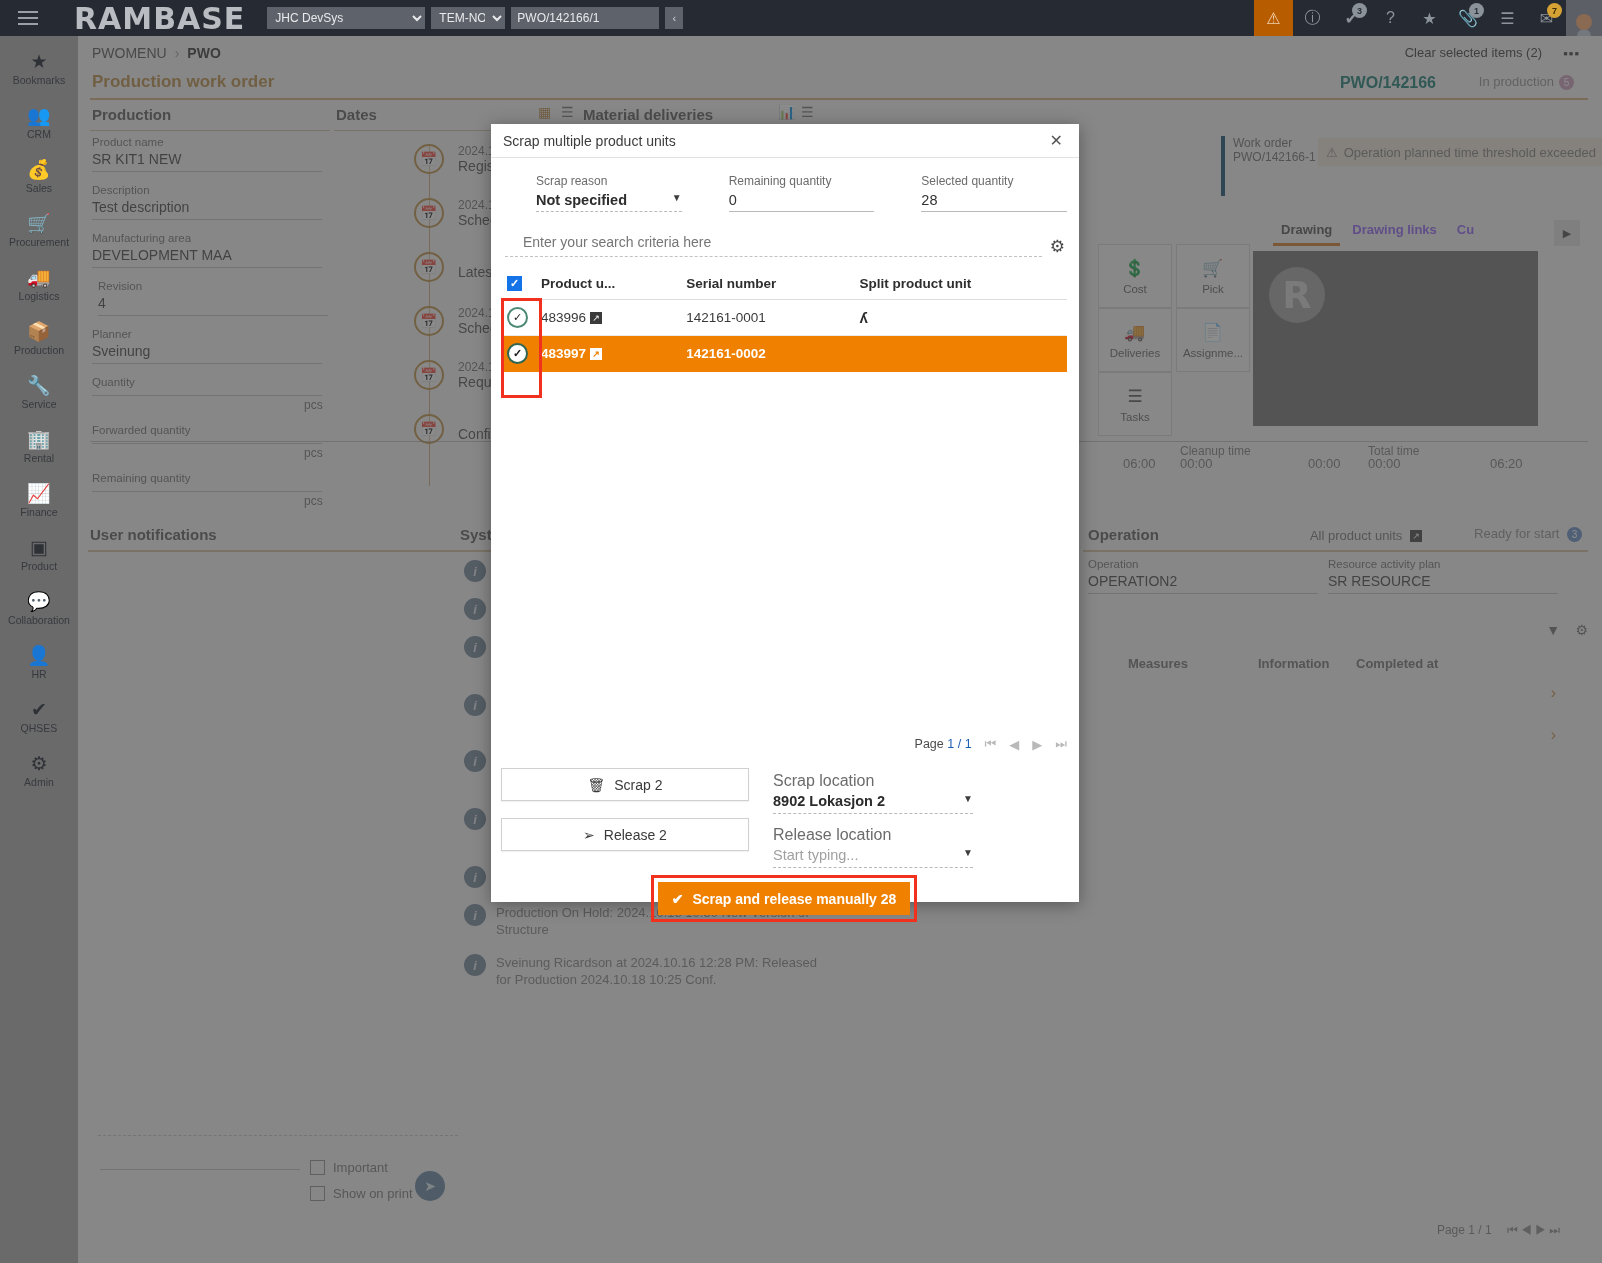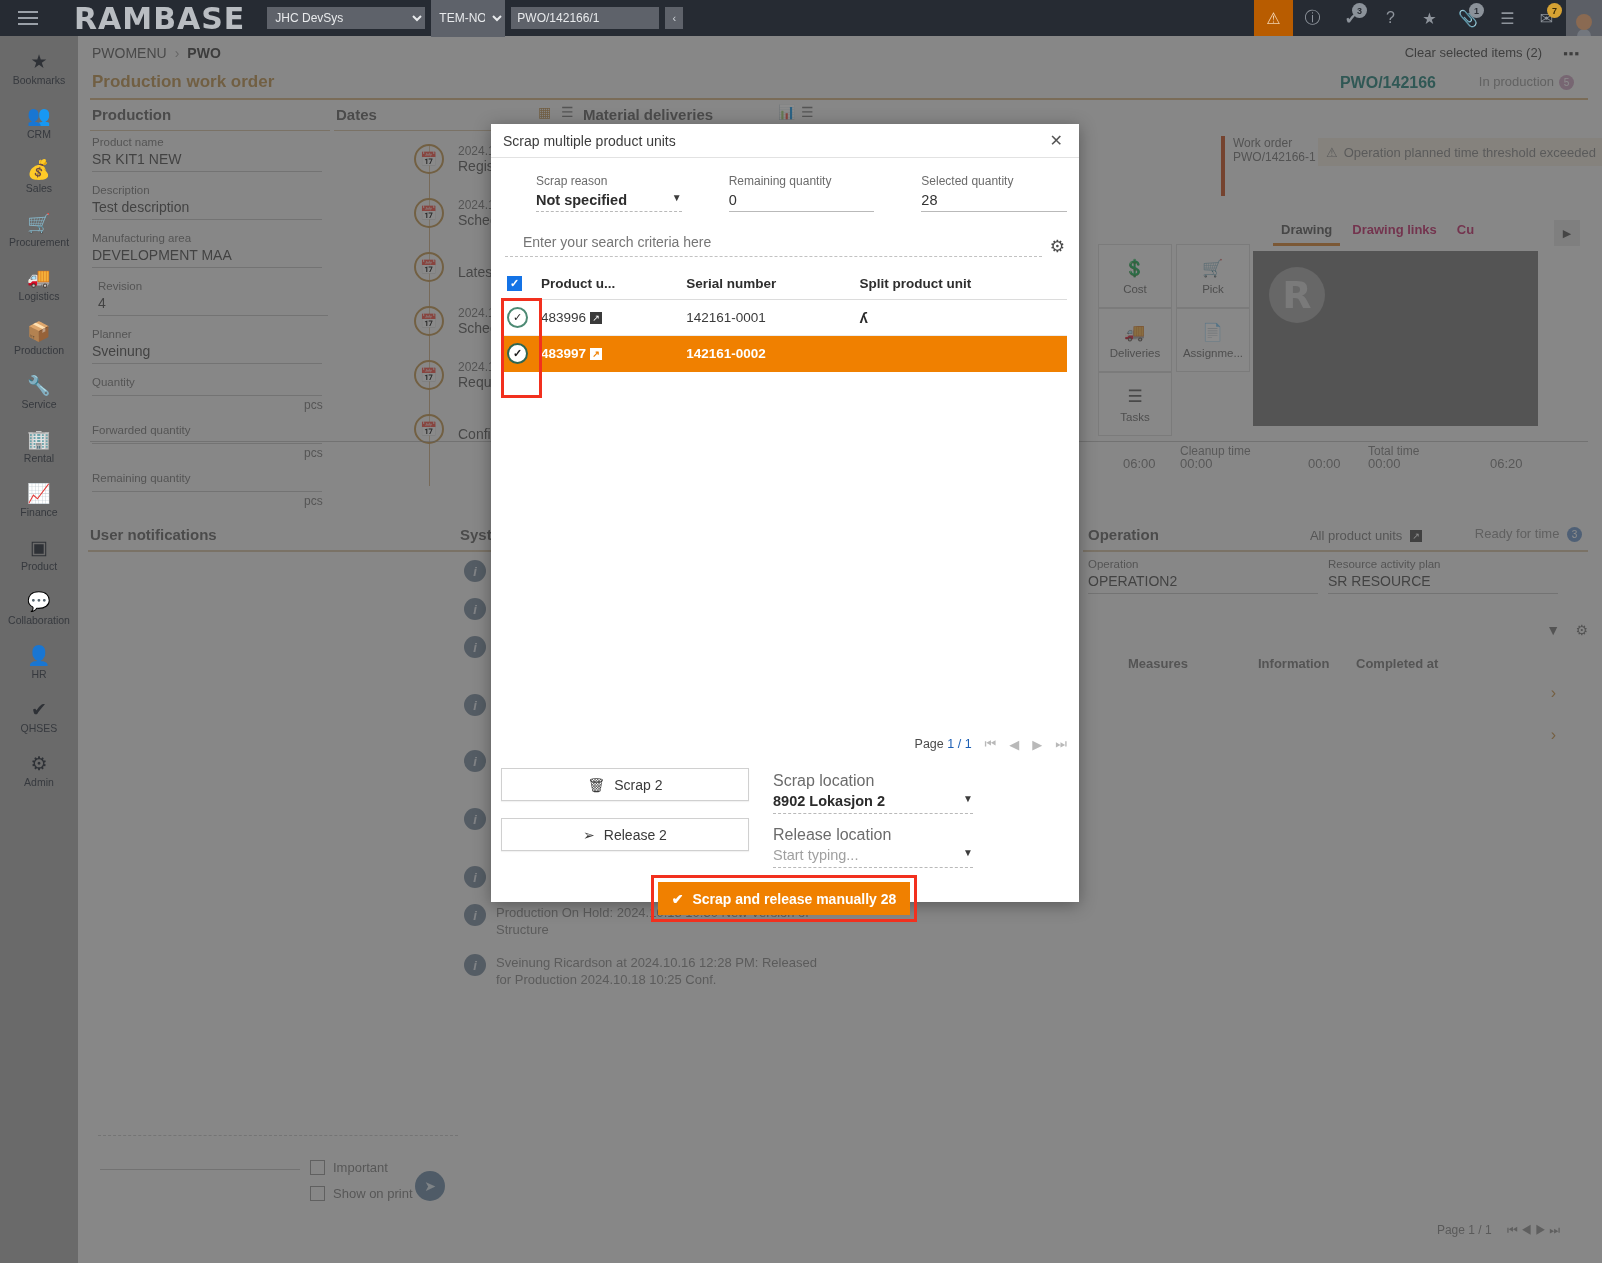--- a/index.html
+++ b/index.html
@@ -24,21 +24,21 @@
   .brand {
     font-size: 30px; font-weight: bold; letter-spacing: 1px;
     color: #b9bdc2; margin-left: 18px; margin-right: 22px;
     font-family: "DejaVu Sans", sans-serif;
   }
   .sel-company {
     width: 158px; height: 22px; background: #5e626a; border: none; color: #e8eaec;
     font-size: 12px; padding: 0 4px; font-family: "Liberation Sans", sans-serif;
   }
   .sel-tem {
-    width: 74px; height: 38px; background: #5e626a; border: none; color: #e8eaec;
+    width: 74px; height: 22px; background: #5e626a; border: none; color: #e8eaec;
     font-size: 12px; padding: 0 4px; margin-left: 6px; font-family: "Liberation Sans", sans-serif;
   }
   .inp-doc {
     width: 148px; height: 22px; background: #5e626a; border: none; color: #e8eaec;
     font-size: 12px; padding: 0 6px; margin-left: 6px; font-family: "Liberation Sans", sans-serif;
   }
   .back-btn {
     width: 18px; height: 22px; background: #5e626a; color: #cfd3d8; margin-left: 6px;
     display:flex; align-items:center; justify-content:center; font-size: 11px; cursor:pointer;
   }
@@ -126,21 +126,21 @@
   .tl-txt .t { font-size:14px; color:#4b4b4b; }
 
   .boxbtn {
     position:absolute; width: 74px; height: 64px; border:1px solid #d2d2d2;
     display:flex;flex-direction:column;align-items:center;justify-content:center;gap:4px;
     font-size: 11.5px; color:#5c5c5c; background: rgba(255,255,255,.12);
   }
   .boxbtn .g { font-size: 17px; color:#4f4f4f;}
 
   .tabbar { position:absolute; top: 184px; left: 1195px; width: 265px; height: 26px; display:flex; gap: 4px; }
-  .tabbar .tab { font-size: 13px; color:#be185d; padding: 2px 8px; font-weight:bold;}
+  .tabbar .tab { font-size: 13px; color:#8b5cf6; padding: 2px 8px; font-weight:bold;}
   .tabbar .tab.active { color:#4b4b4b; border-bottom: 3px solid #d2781c; }
   .tabnext {
     position:absolute; top:184px; right: 22px; width: 26px; height: 26px;
     background:#dcdcdc; display:flex;align-items:center;justify-content:center;font-size:11px;color:#444;
   }
   .drawingbox {
     position:absolute; top: 215px; left: 1175px; width: 285px; height: 175px; background:#6d6d6d;
     display:flex; align-items:flex-start; justify-content:flex-start;
   }
   .rlogo {
@@ -148,21 +148,21 @@
     font-size: 38px; font-weight:bold; display:flex;align-items:center;justify-content:center;
     margin: 16px 0 0 16px; font-family:"DejaVu Sans", sans-serif;
   }
   .warnbanner {
     position:absolute; top: 102px; left: 1240px; width: 300px; height: 28px;
     background: rgba(220,190,140,.25); color:#7d7d7d; font-size: 13px;
     display:flex;align-items:center; padding-left:8px; gap:6px;
   }
   .wobox {
     position:absolute; top:100px; left:1143px; width: 96px; height: 60px;
-    border-left: 4px solid #c2410c; padding-left: 8px; font-size: 12px; color:#6a6a6a;
+    border-left: 4px solid #0c4a6e; padding-left: 8px; font-size: 12px; color:#6a6a6a;
   }
   .notifrow { position:absolute; display:flex; gap:10px; align-items:flex-start; }
   .nicon {
     width: 22px;height:22px;border-radius:50%;background:#6d8095;color:#dfe6ee;
     font-size:13px;display:flex;align-items:center;justify-content:center;font-style:italic;font-weight:bold;
   }
   .ntext { font-size:13px; color:#7f7f7f; line-height:17px; max-width:330px;}
 
   .chkrow { position:absolute; display:flex; align-items:center; gap:8px; font-size:13px; color:#747474;}
   .chkbox { width:15px;height:15px;border:1px solid #8d8d8d;}
@@ -457,21 +457,21 @@
     <div style="position:absolute;left:1230px;top:420px;font-size:13px;color:#767676;">00:00</div>
     <div style="position:absolute;left:1290px;top:408px;font-size:12px;color:#787878;">Total time</div>
     <div style="position:absolute;left:1290px;top:420px;font-size:13px;color:#767676;">00:00</div>
     <div style="position:absolute;left:1412px;top:420px;font-size:13px;color:#767676;">06:20</div>
 
     <div class="secthead" style="left:1010px; top:490px;">Operation</div>
     <div style="position:absolute;right:180px;top:492px;font-size:13px;color:#707070;">
       <span>All product units</span> <span class="lnkicon">↗</span>
     </div>
     <div style="position:absolute;right:20px;top:490px;font-size:13px;color:#8b8b8b;">
-      <span>Ready for time</span>
+      <span>Ready for start</span>
       <span class="circ" style="display:inline-block;width:15px;height:15px;border-radius:50%;background:#5f8cc4;color:#fff;font-size:10px;text-align:center;line-height:15px;margin-left:4px;">3</span>
     </div>
     <div class="seline" style="left:1005px; right:14px; top:514px; height:2px;"></div>
 
     <div class="fld" style="left:1010px; top:522px;">
       <div class="flabel">Operation</div>
       <div class="fval">OPERATION2</div>
       <div class="fline"></div>
     </div>
     <div class="fld" style="left:1250px; top:522px;">

